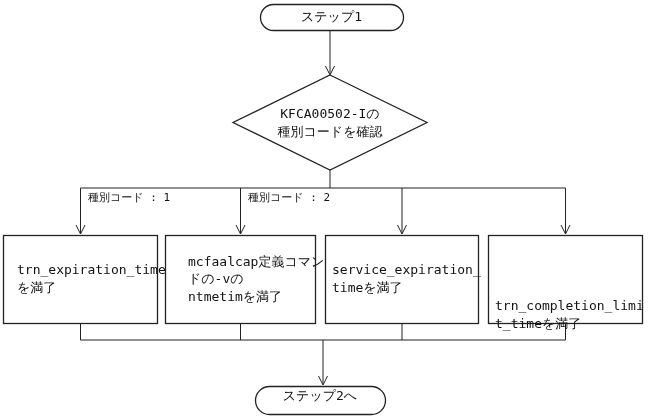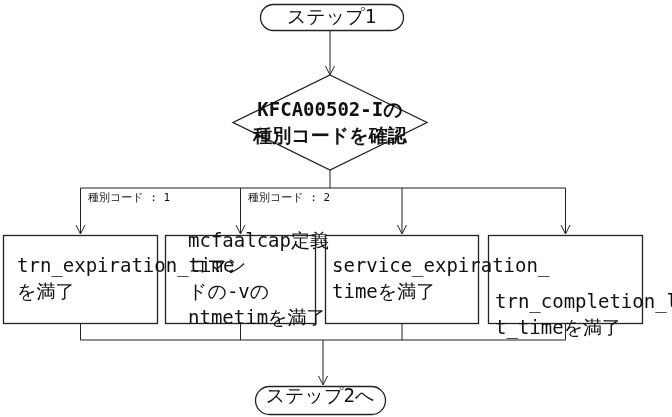--- a/index.html
+++ b/index.html
@@ -15,21 +15,21 @@
     font-family:"DejaVu Sans Mono","DejaVu Sans",monospace;
     color:var(--text);
     overflow:hidden;
   }
   .stage svg{position:absolute;left:0;top:0;}
   svg .shape{fill:none;stroke:var(--line);stroke-width:1.3;}
   svg .conn{fill:none;stroke:var(--line);stroke-width:1;}
   svg .ah{fill:none;stroke:var(--line);stroke-width:1;}
   .txt{
     position:absolute;
-    font-size:19px;
+    font-size:13px;
     line-height:1.35;
     white-space:pre-line;
     color:var(--text);
   }
   .center{
     display:flex;align-items:center;justify-content:center;
     text-align:center;
   }
   .boxtxt{
     display:flex;align-items:center;
@@ -76,21 +76,21 @@
     <line class="conn" x1="80.5" y1="340" x2="565.5" y2="340"></line>
 
     <line class="conn" x1="323" y1="340" x2="323" y2="384"></line>
     <polyline class="ah" points="318.5,376 323,385 327.5,376"></polyline>
 
     <rect class="shape" x="255.5" y="386.5" width="130" height="28" rx="14" ry="14"></rect>
   </svg>
 
   <div class="txt center" style="left:260px;top:4px;width:143px;height:26px;">ステップ1</div>
 
-  <div class="txt center" style="left:233px;top:103px;width:194px;height:40px;font-weight:bold;">KFCA00502-Iの
+  <div class="txt center" style="left:233px;top:103px;width:194px;height:40px;">KFCA00502-Iの
 種別コードを確認</div>
 
   <div class="txt branch-label" style="left:88px;top:191px;">種別コード : 1</div>
   <div class="txt branch-label" style="left:248px;top:191px;">種別コード : 2</div>
 
   <div class="txt boxtxt" style="left:10px;top:235px;width:154px;height:88px;">trn_expiration_time
 を満了</div>
   <div class="txt boxtxt" style="left:165px;top:235px;width:150px;height:88px;margin-left:16px;">mcfaalcap定義コマン
 ドの-vの
 ntmetimを満了</div>

